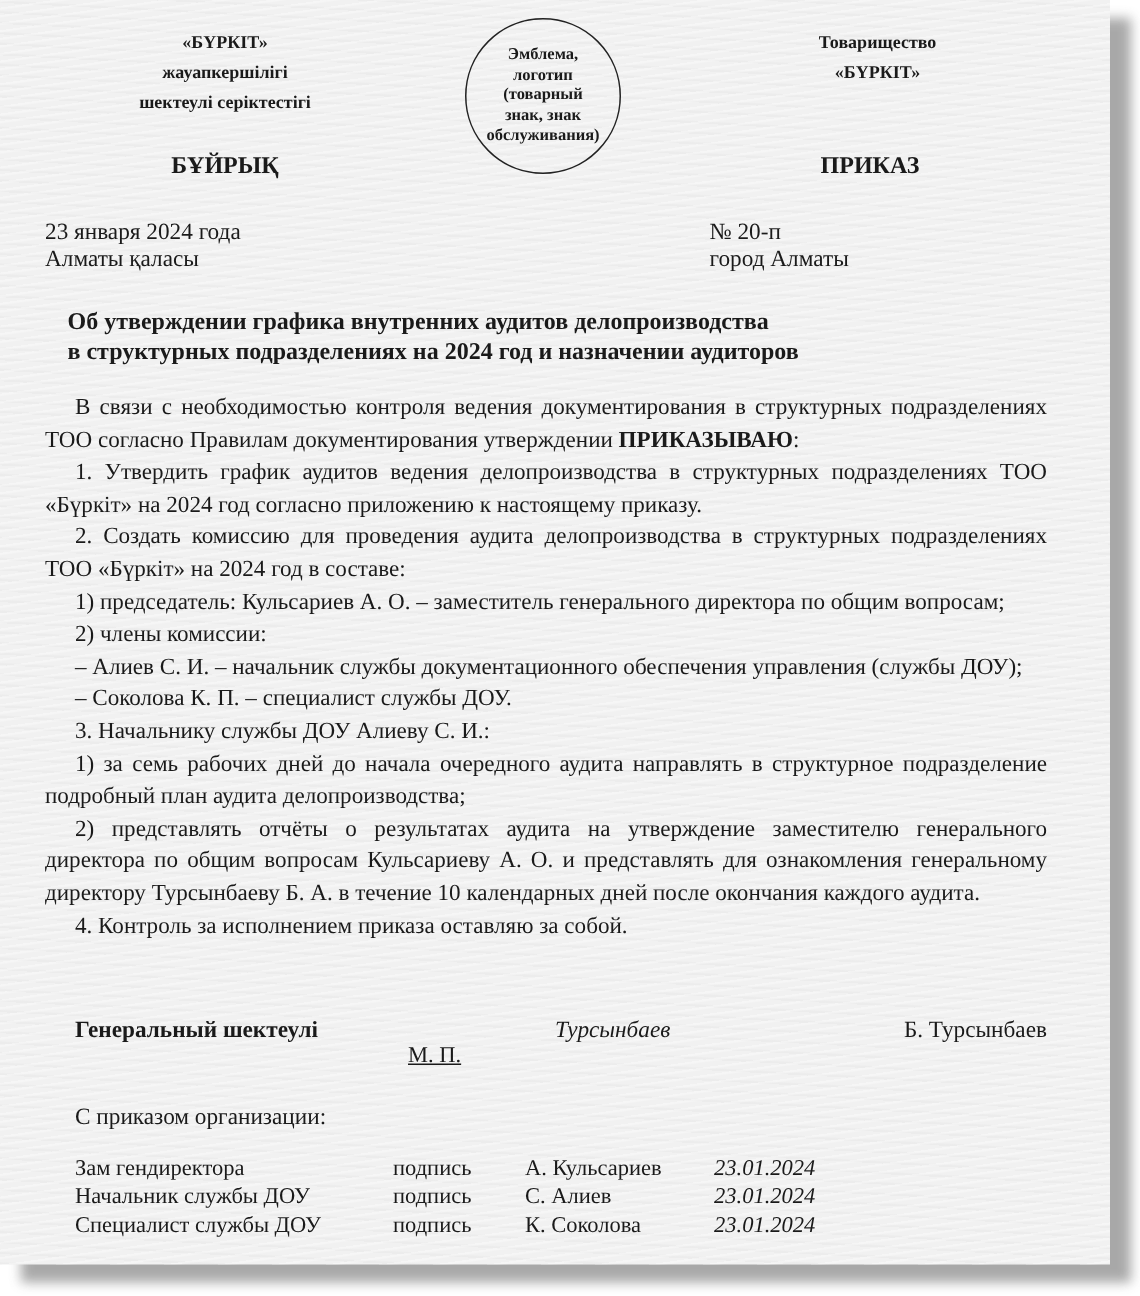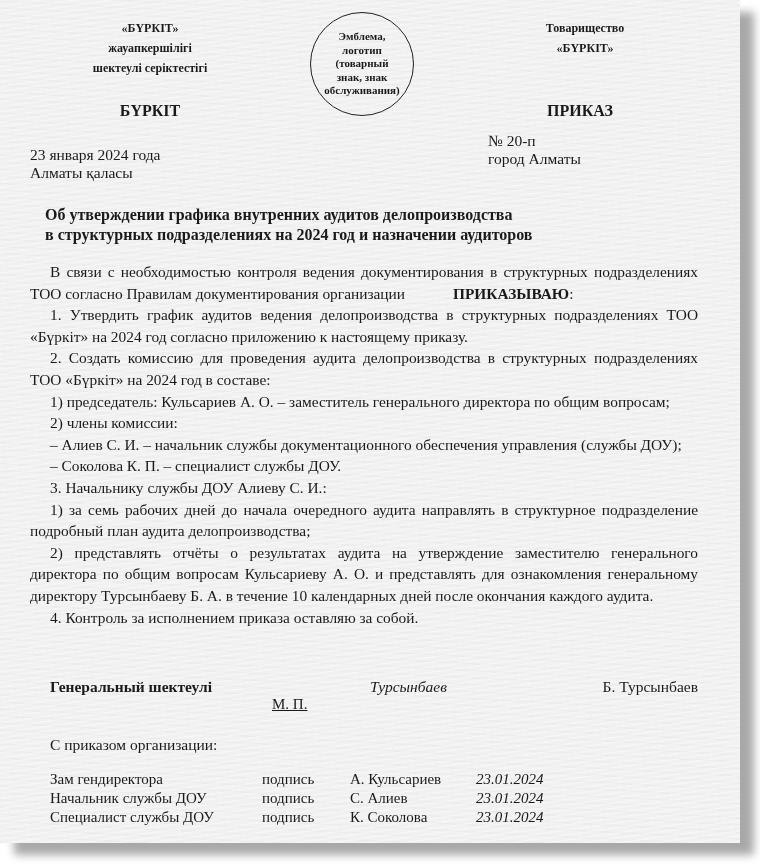--- a/index.html
+++ b/index.html
@@ -28,27 +28,27 @@
     left:310px; top:12px; width:104px; height:104px; border:1.5px solid #222; border-radius:50%;
     display:flex; align-items:center; justify-content:center; text-align:center;
     font-weight:bold; font-size:11px; line-height:13.5px; box-sizing:border-box;
   }
   .emblem span { display:block; width:92px; }
   .doc-type { font-weight:bold; font-size:16px; }
   .dt-left { left:80px; width:140px; text-align:center; top:102px; }
   .dt-right { left:520px; width:120px; text-align:center; top:102px; }
   .meta { font-size:15.5px; line-height:18px; }
   .meta-left { left:30px; top:146px; }
-  .meta-right { left:473px; top:132px;margin-left:15px; }
+  .meta-right { left:473px; top:146px; }
   .title { left:45px; top:205px; font-weight:bold; font-size:16px; line-height:19.5px; }
   .body-text {
     left:30px; top:261px; width:668px; font-size:15.4px; line-height:21.6px;
   }
   .p { text-indent:20px; margin:0; text-align:justify; text-align-last:left; }
-  .p b { font-weight:bold;margin-left:44px; }
+  .p b { font-weight:bold; }
   .sign-row { top:678px; left:50px; width:648px; font-size:15.5px; height:20px; }
   .sign-title { position:absolute; left:0; font-weight:bold; }
   .sign-sig { position:absolute; left:320px; font-style:italic; }
   .sign-name { position:absolute; right:0; }
   .mp { left:272px; top:696px; font-size:15px;text-decoration:underline; }
   .ack-title { left:50px; top:736px; font-size:15.5px; }
   .ack { left:50px; top:770px; font-size:15px; line-height:19px; }
   .ack-row { position:relative; height:19px; }
   .ack-row span { position:absolute; top:0; white-space:nowrap; }
   .c-pos { left:0; }
@@ -76,39 +76,39 @@
       <span>знак, знак</span>
       <span>обслуживания)</span>
     </span>
   </div>
 
   <div class="abs hdr hdr-right">
     <div>Товарищество</div>
     <div>«БҮРКІТ»</div>
   </div>
 
-  <div class="abs doc-type dt-left">БҮРКІТ</div>
+  <div class="abs doc-type dt-left">БҰЙРЫҚ</div>
   <div class="abs doc-type dt-right">ПРИКАЗ</div>
 
   <div class="abs meta meta-left">
     <div>23 января 2024 года</div>
     <div>Алматы қаласы</div>
   </div>
   <div class="abs meta meta-right">
     <div>№ 20-п</div>
     <div>город Алматы</div>
   </div>
 
   <div class="abs title">
     <div>Об утверждении графика внутренних аудитов делопроизводства</div>
     <div>в структурных подразделениях на 2024 год и назначении аудиторов</div>
   </div>
 
   <div class="abs body-text">
-    <p class="p"><span>В связи с необходимостью контроля ведения документирования в структурных подразделениях ТОО согласно Правилам документирования организации </span><b>ПРИКАЗЫВАЮ</b><span>:</span></p>
+    <p class="p"><span>В связи с необходимостью контроля ведения документирования в структурных подразделениях ТОО согласно Правилам документирования утверждении </span><b>ПРИКАЗЫВАЮ</b><span>:</span></p>
     <p class="p">1. Утвердить график аудитов ведения делопроизводства в структурных подразделениях ТОО «Бүркіт» на 2024 год согласно приложению к настоящему приказу.</p>
     <p class="p">2. Создать комиссию для проведения аудита делопроизводства в структурных подразделениях ТОО «Бүркіт» на 2024 год в составе:</p>
     <p class="p">1) председатель: Кульсариев А. О. – заместитель генерального директора по общим вопросам;</p>
     <p class="p">2) члены комиссии:</p>
     <p class="p">– Алиев С. И. – начальник службы документационного обеспечения управления (службы ДОУ);</p>
     <p class="p">– Соколова К. П. – специалист службы ДОУ.</p>
     <p class="p">3. Начальнику службы ДОУ Алиеву С. И.:</p>
     <p class="p">1) за семь рабочих дней до начала очередного аудита направлять в структурное подразделение подробный план аудита делопроизводства;</p>
     <p class="p">2) представлять отчёты о результатах аудита на утверждение заместителю генерального директора по общим вопросам Кульсариеву А. О. и представлять для ознакомления генеральному директору Турсынбаеву Б. А. в течение 10 календарных дней после окончания каждого аудита.</p>
     <p class="p">4. Контроль за исполнением приказа оставляю за собой.</p>

